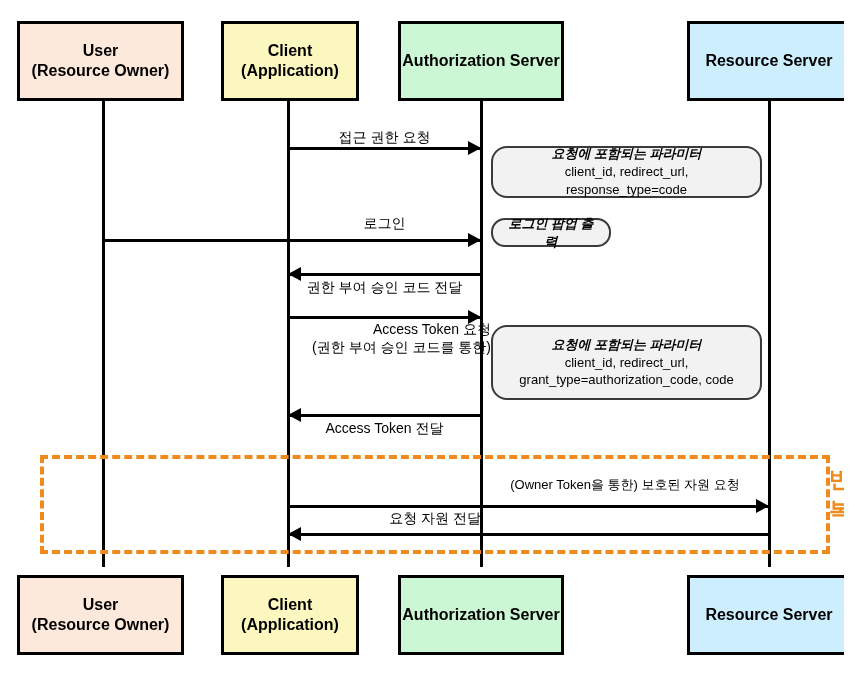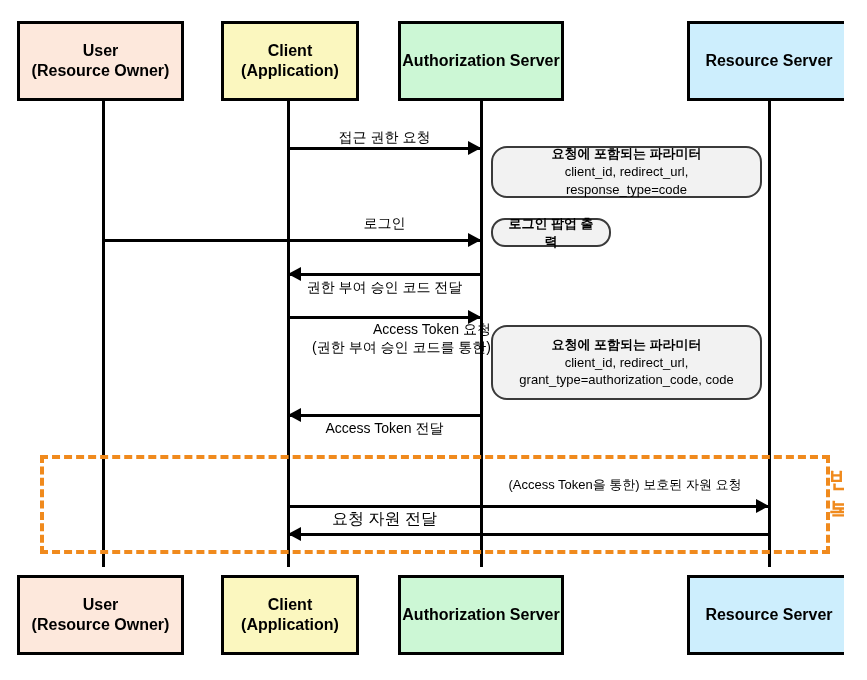--- a/index.html
+++ b/index.html
@@ -77,21 +77,21 @@
     border-radius: 16px;
     display: flex;
     flex-direction: column;
     align-items: center;
     justify-content: center;
     text-align: center;
     color: #000000;
     line-height: 1.38;
     padding: 3px 10px;
   }
-  .note-title { font-weight: bold; }
+  .note-title { font-weight: bold; font-style: italic; }
   .note-line  { font-weight: normal; }
 
   
   .repeat-frame {
     position: absolute;
     box-sizing: border-box;
     border: 4px dashed #f08a1d;
     background: transparent;
   }
   .repeat-label {
@@ -164,25 +164,25 @@
 
   <div class="msg" style="left:288px; top:414px; width:193px;"></div>
   <div class="arrow-head arrow-left" style="left:288px; top:408px;"></div>
   <div class="msg-label" style="left:288px; top:419px; width:193px; font-size:14px;">Access Token 전달</div>
 
   <div class="repeat-frame" style="left:40px; top:455px; width:790px; height:99px;"></div>
   <div class="repeat-label" style="left:782px; top:464px; font-size:23px;margin-left:47px;">반복</div>
 
   <div class="msg" style="left:288px; top:505px; width:481px;"></div>
   <div class="arrow-head arrow-right" style="left:756px; top:499px;"></div>
-  <div class="msg-label" style="left:481px; top:477px; width:288px; font-size:13px;">(Access Token을 통한) 보호된 자원 요청</div>
+  <div class="msg-label" style="left:481px; top:477px; width:288px; font-size:13px;">(Owner Token을 통한) 보호된 자원 요청</div>
 
   <div class="msg" style="left:288px; top:533px; width:481px;"></div>
   <div class="arrow-head arrow-left" style="left:288px; top:527px;"></div>
-  <div class="msg-label" style="left:288px; top:509px; width:193px; font-size:16px;">요청 자원 전달</div>
+  <div class="msg-label" style="left:288px; top:509px; width:193px; font-size:14px;text-align:right;">요청 자원 전달</div>
 
   <div class="actor-box" style="left:17px; top:575px; width:167px; height:80px; background:#fde8dc; font-size:16px;">
     <span class="actor-line1">User</span>
     <span class="actor-line2">(Resource Owner)</span>
   </div>
 
   <div class="actor-box" style="left:221px; top:575px; width:138px; height:80px; background:#fbf7bf; font-size:16px;">
     <span class="actor-line1">Client</span>
     <span class="actor-line2">(Application)</span>
   </div>

